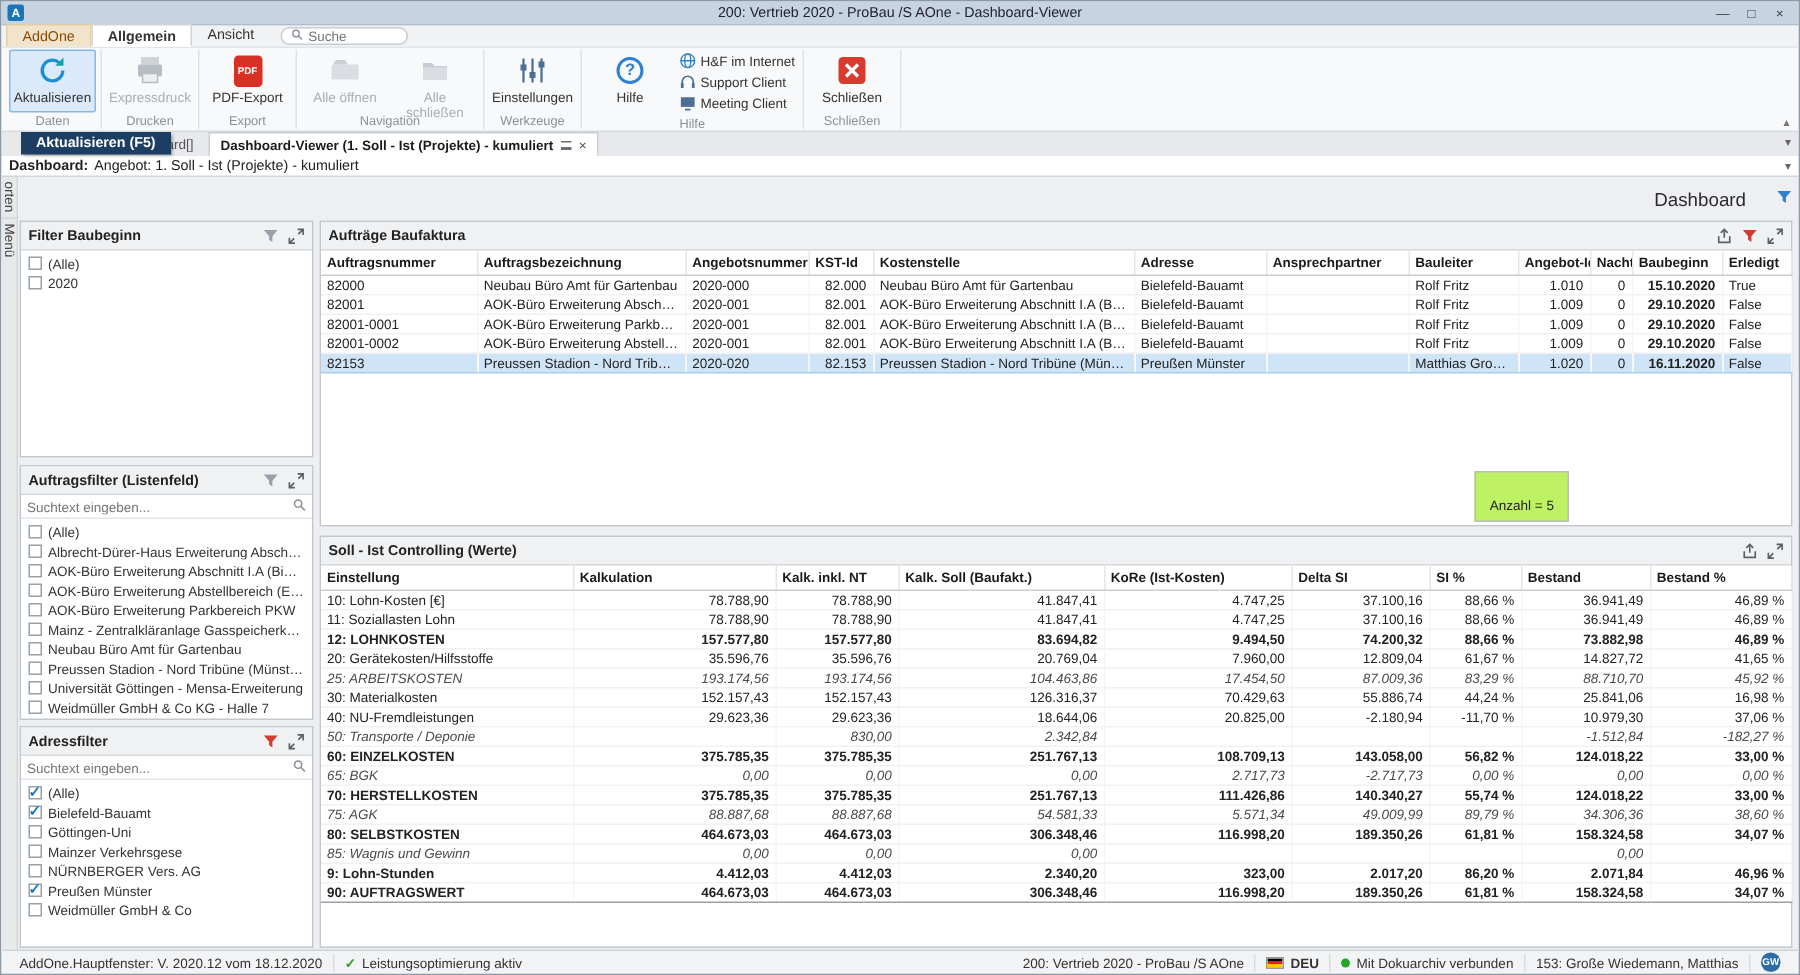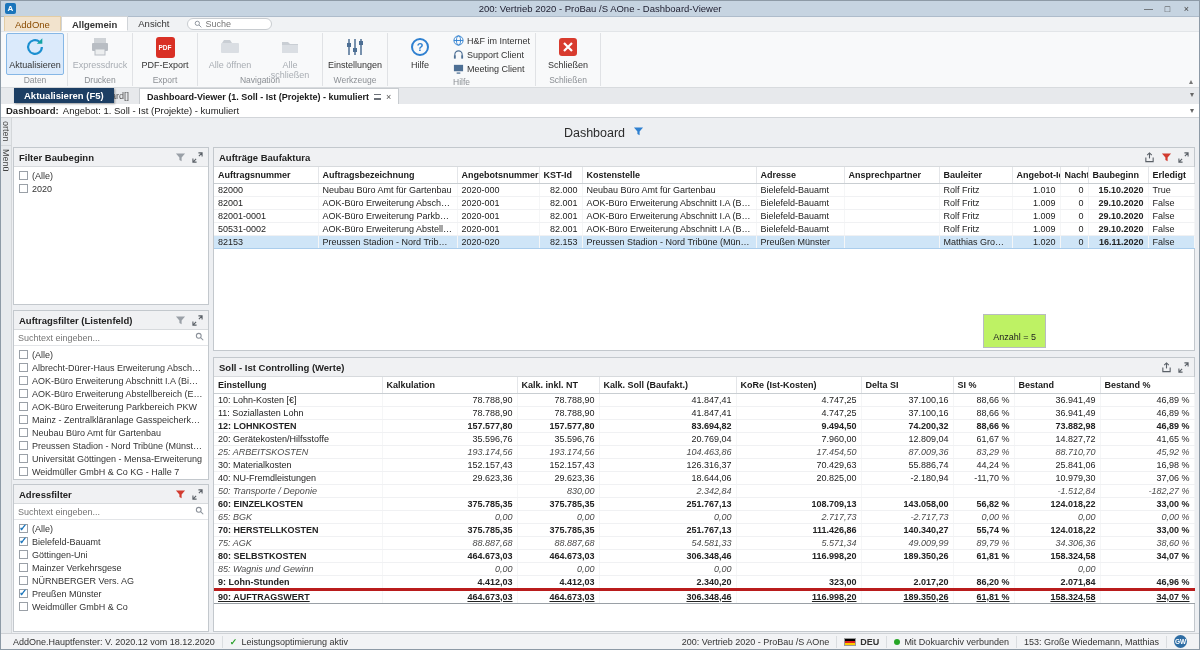--- a/index.html
+++ b/index.html
@@ -49,21 +49,21 @@
   
   .dashbar{position:absolute;top:103px;left:0;width:100%;height:14px;background:#fff;border-bottom:1px solid #d2d5d9;display:flex;align-items:center;padding:0 5px;font-size:9.5px}
   .dashbar b{margin-right:4px}
   .dashbar .chev{margin-left:auto;font-size:8px;color:#666}
 
   
   .content{position:absolute;top:117px;left:0;width:100%;height:517px;background:#edeff2}
   .vstrip{position:absolute;left:0;top:0;width:11px;height:100%;background:#e7eaed;border-right:1px solid #d4d7da}
   .vtab{writing-mode:vertical-rl;font-size:9px;color:#444;padding:3px 0;margin:0 auto;display:block;text-align:center}
   .vtab.first{border-bottom:1px solid #d4d7da}
-  .heading{position:absolute;left:12px;top:4px;width:1182px;height:22px;display:flex;align-items:center;justify-content:center;gap:8px;font-size:12.5px;color:#2b2b2b}
+  .heading{position:absolute;left:12px;top:4px;width:1182px;height:22px;display:flex;align-items:center;justify-content:flex-end;gap:20px;font-size:12.5px;color:#2b2b2b}
 
   .panel{position:absolute;background:#fff;border:1px solid #c3c8cd}
   .panel-h{height:19px;background:#f0f1f3;border-bottom:1px solid #d7dadd;display:flex;align-items:center;gap:5px;padding:0 5px;font-weight:bold;font-size:9.5px;color:#222}
   .panel-h .sp{flex:1}
   .picn{width:12px;height:12px;display:inline-flex;align-items:center;justify-content:center;cursor:pointer}
 
   .srch{height:16px;border-bottom:1px solid #e3e5e8;display:flex;align-items:center;padding:0 4px}
   .srch input{flex:1;border:none;outline:none;font-size:9px;color:#888;font-style:normal;background:transparent}
 
   .chk-list{padding:2px 0;overflow:hidden}
@@ -75,21 +75,21 @@
   
   table.grid{border-collapse:collapse;table-layout:fixed;width:980px;font-size:9px}
   table.grid th{text-align:left;font-weight:bold;padding:2px 4px;height:16px;border-bottom:1px solid #c9ced2;border-right:1px solid #e4e6e9;background:#fff;white-space:nowrap;overflow:hidden;color:#1a1a1a}
   table.grid td{padding:1px 4px;height:13px;border-bottom:1px solid #f0f1f3;border-right:1px solid #f5f6f7;white-space:nowrap;overflow:hidden;text-overflow:ellipsis;color:#222}
   td.r,th.r{text-align:right}
   td.bold{font-weight:bold}
   td.neg{color:#cf1f1f}
   tr.it td{font-style:italic;color:#4a4a4a}
   tr.sb td{font-weight:bold}
   tr.b td{font-weight:bold;border-top:1px solid #c6cacd}
-  tr.g td{font-weight:bold;text-decoration:underline;border-top:3px solid #b91c1c;border-bottom:1px solid #9aa0a6}
+  tr.g td{font-weight:bold;border-top:1px solid #b91c1c;border-bottom:1px solid #9aa0a6}
   tr.sel td{background:#cfe5f7;border-bottom-color:#aacdec}
   .count-badge{position:absolute;right:148px;bottom:2px;border:1px solid #b8bcc0;background:#bef264;padding:16px 9px;height:13px;line-height:12px;font-size:9px}
 
   
   .p-baubeginn{left:12px;top:29px;width:196px;height:158px}
   .p-auftrag{left:12px;top:192px;width:196px;height:170px}
   .p-adresse{left:12px;top:366px;width:196px;height:148px}
   .p-orders{left:212px;top:29px;width:982px;height:204px}
   .p-ctl{left:212px;top:239px;width:982px;height:275px}
 
@@ -542,21 +542,21 @@
                 <td>AOK-Büro Erweiterung Abschnitt I.A (Bielefeld)</td>
                 <td>Bielefeld-Bauamt</td>
                 <td></td>
                 <td>Rolf Fritz</td>
                 <td class="r">1.009</td>
                 <td class="r">0</td>
                 <td class="r bold">29.10.2020</td>
                 <td>False</td>
               </tr>
               <tr>
-                <td>50531-0002</td>
+                <td>82001-0002</td>
                 <td>AOK-Büro Erweiterung Abstellbereich (E-BIKE)</td>
                 <td>2020-001</td>
                 <td class="r">82.001</td>
                 <td>AOK-Büro Erweiterung Abschnitt I.A (Bielefeld)</td>
                 <td>Bielefeld-Bauamt</td>
                 <td></td>
                 <td>Rolf Fritz</td>
                 <td class="r">1.009</td>
                 <td class="r">0</td>
                 <td class="r bold">29.10.2020</td>

